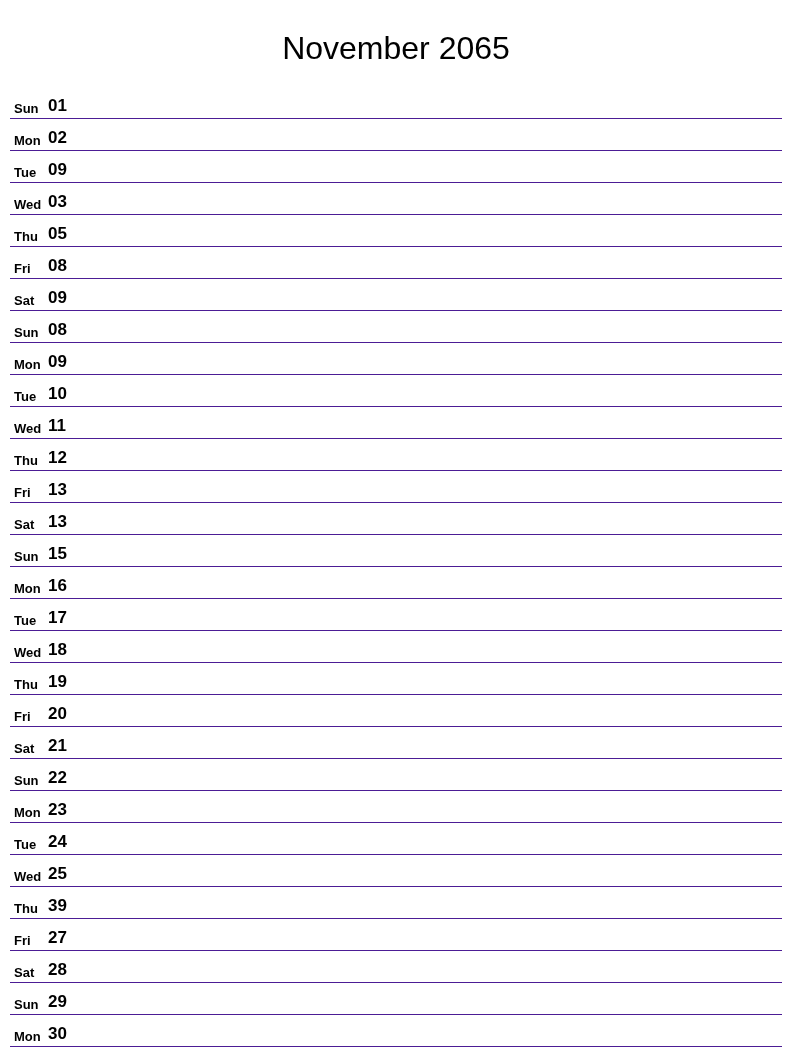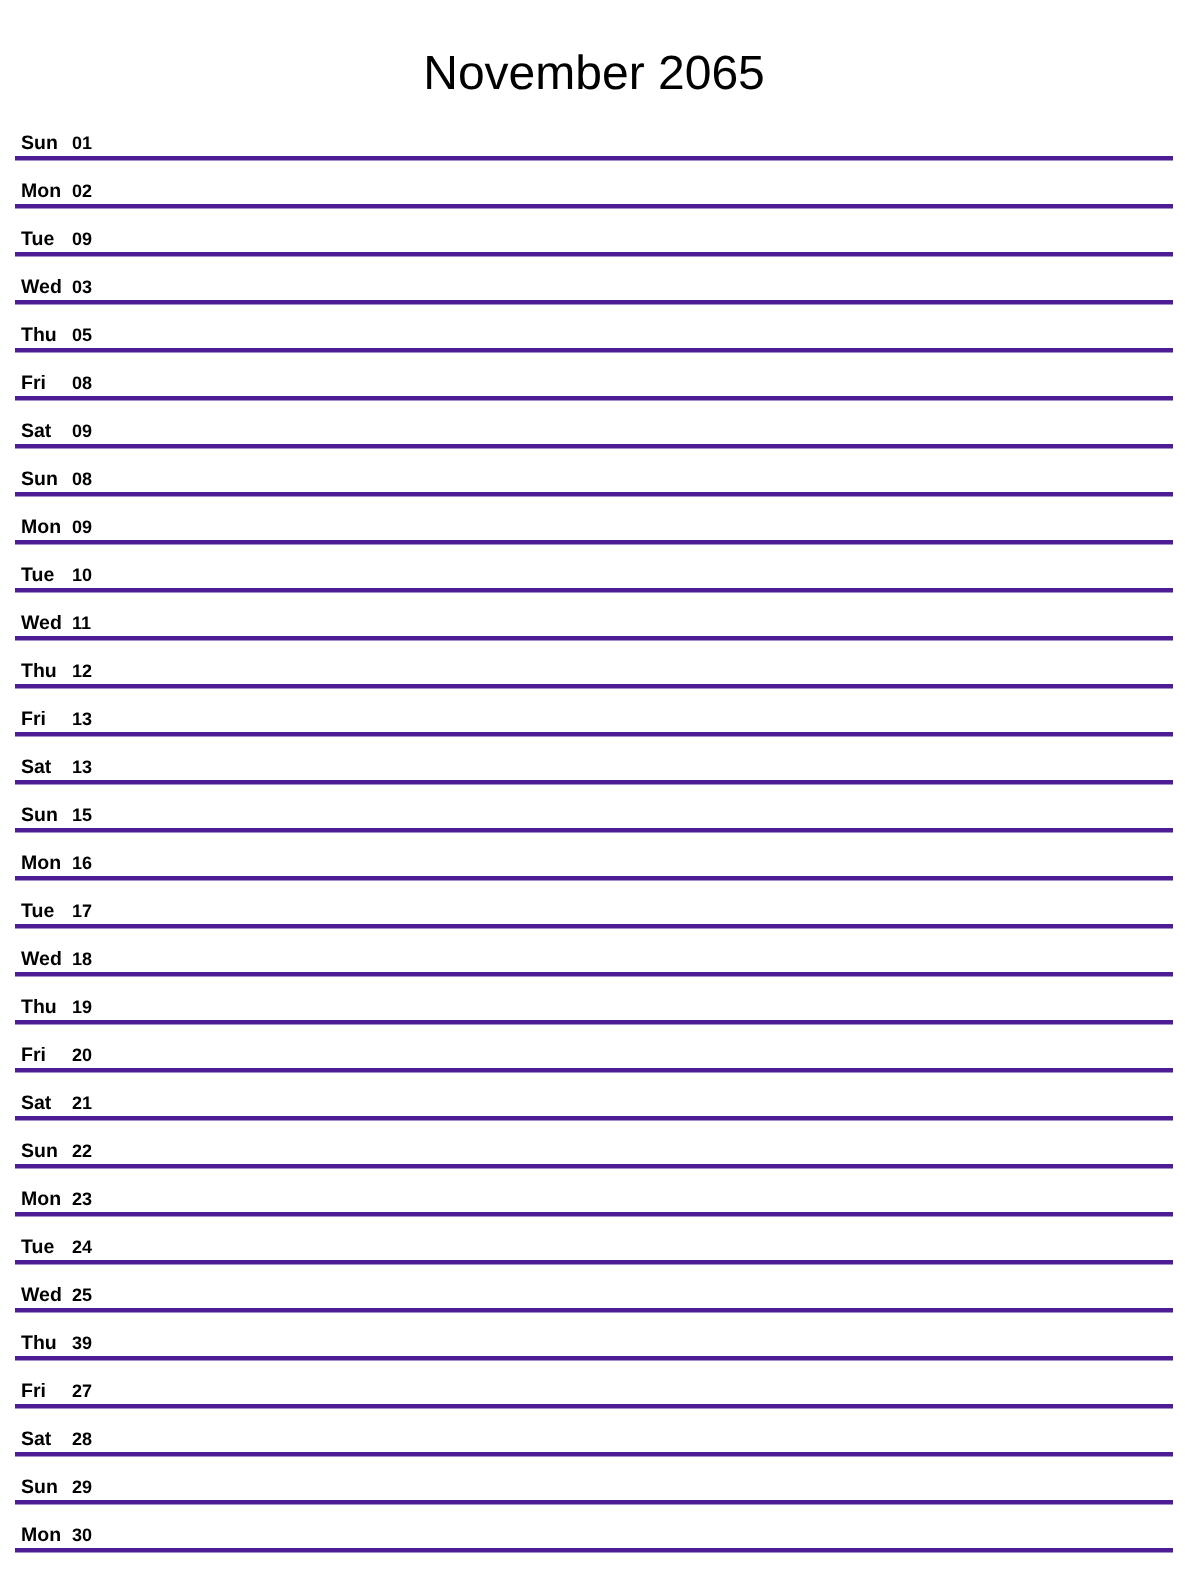--- a/index.html
+++ b/index.html
@@ -14,43 +14,43 @@
       background: #fff;
       font-family: Arial, sans-serif;
       color: #000;
       padding: 20px 10px 40px 10px;
     }
 
     .page-title {
       text-align: center;
       font-size: 32px;
       font-weight: normal;
-      margin-bottom: 8px;
+      margin-bottom: 20px;
       padding-top: 10px;
     }
 
     .calendar-row {
       display: flex;
       align-items: flex-end;
       padding: 2px 0 2px 0;
-      border-bottom: 3px solid #4c1d95;
+      border-bottom: 1px solid #4c1d95;
       min-height: 32px;
     }
 
     .day-label {
       font-size: 13px;
       font-weight: bold;
       width: 38px;
       min-width: 38px;
       text-align: left;
       padding-left: 4px;
     }
 
     .date-number {
-      font-size: 12px;
+      font-size: 17px;
       font-weight: bold;
       width: 28px;
       min-width: 28px;
       text-align: left;
     }
 
     .line-area {
       flex: 1;
     }
   </style>

